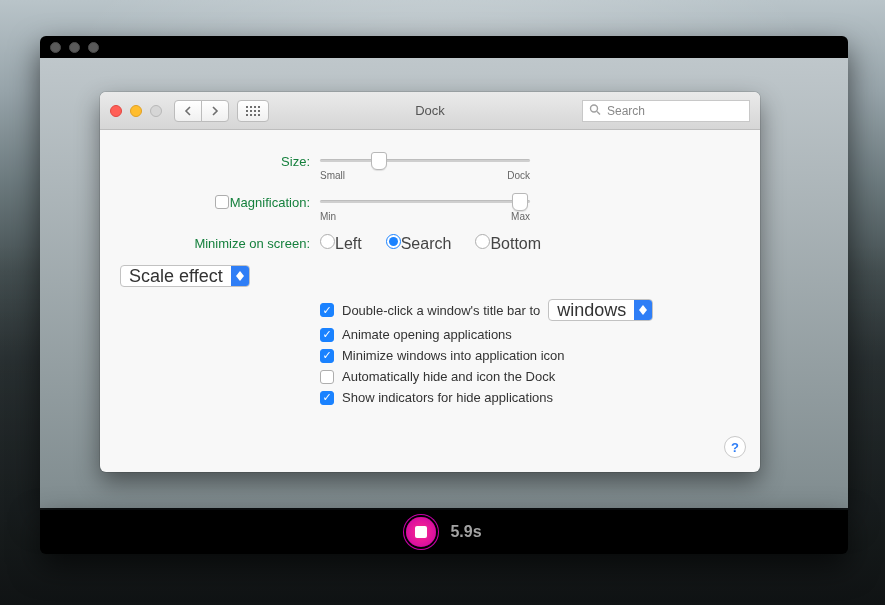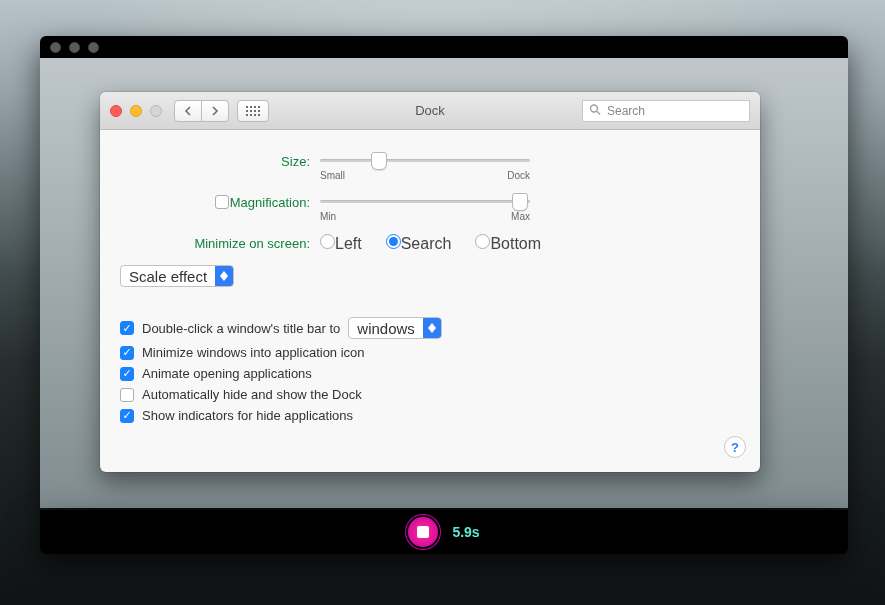--- a/index.html
+++ b/index.html
@@ -154,21 +154,21 @@
   .radio.selected::after { content:""; width:9px; height:9px; border-radius:50%; background:#1a82ff;}
 
   
   .popup {
     display:inline-flex; align-items:center;
     height:22px;
     background:#fff;
     border:1px solid #c2c2c2;
     border-radius:4px;
     padding:0 0 0 8px;
-    font-size:15px; color:#333;
+    font-size:18px; color:#333;
     overflow:hidden;
   }
   .popup-arrows {
     width:18px; height:100%;
     background:#2f7ef6;
     display:flex; flex-direction:column; align-items:center; justify-content:center;
     margin-left:8px;
     color:#fff;
   }
   .popup-arrows svg { display:block;}
@@ -195,21 +195,21 @@
     gap:14px;
     box-shadow:0 12px 30px rgba(0,0,0,0.6);
   }
   .rec-btn {
     width:30px; height:30px; border-radius:50%;
     background:radial-gradient(circle at 50% 50%, #ff2d8e, #c700a8);
     display:flex; align-items:center; justify-content:center;
     box-shadow:0 0 0 2px #000, 0 0 0 3px #c700a8;
   }
   .rec-btn::after { content:""; width:12px; height:12px; background:#fff; border-radius:2px;}
-  .rec-time { color:#5eead4; font-size:14px; font-weight:600;}
+  .rec-time { color:#a3a3a3; font-size:16px; font-weight:600;}
 </style>
 </head>
 <body>
 
 <div class="outer-window">
   <div class="outer-titlebar">
     <div class="dot"></div>
     <div class="dot"></div>
     <div class="dot"></div>
   </div>
@@ -325,49 +325,49 @@
                     <path d="M0 5 L4 0 L8 5 Z" fill="currentColor"></path>
                   </svg>
                 <svg width="8" height="5" viewBox="0 0 8 5">
                     <path d="M0 0 L4 5 L8 0 Z" fill="currentColor"></path>
                   </svg>
               </span>
             </div>
           </div>
         </div>
 
-        <div class="row" style="margin-bottom:0;flex-direction:column;">
+        <div class="row" style="margin-bottom:0;">
           <div class="lblcol"></div>
           <div class="ctlcol">
             <div class="checkrow">
               <span class="chk checked" id="chk-dbl"></span>
               <span>Double-click a window's title bar to</span>
               <div class="popup">
                 <span>windows</span>
                 <span class="popup-arrows">
                   <svg width="8" height="5" viewBox="0 0 8 5">
                       <path d="M0 5 L4 0 L8 5 Z" fill="currentColor"></path>
                     </svg>
                   <svg width="8" height="5" viewBox="0 0 8 5">
                       <path d="M0 0 L4 5 L8 0 Z" fill="currentColor"></path>
                     </svg>
                 </span>
               </div>
             </div>
             <div class="checkrow">
+              <span class="chk checked" id="chk-anim"></span>
+              <span>Animate opening applications</span>
+            </div>
+            <div class="checkrow">
               <span class="chk checked" id="chk-minicon"></span>
               <span>Minimize windows into application icon</span>
             </div>
             <div class="checkrow">
-              <span class="chk checked" id="chk-anim"></span>
-              <span>Animate opening applications</span>
-            </div>
-            <div class="checkrow">
               <span class="chk" id="chk-autohide"></span>
-              <span>Automatically hide and show the Dock</span>
+              <span>Automatically hide and icon the Dock</span>
             </div>
             <div class="checkrow">
               <span class="chk checked" id="chk-ind"></span>
               <span>Show indicators for hide applications</span>
             </div>
           </div>
         </div>
 
       </div>
 

